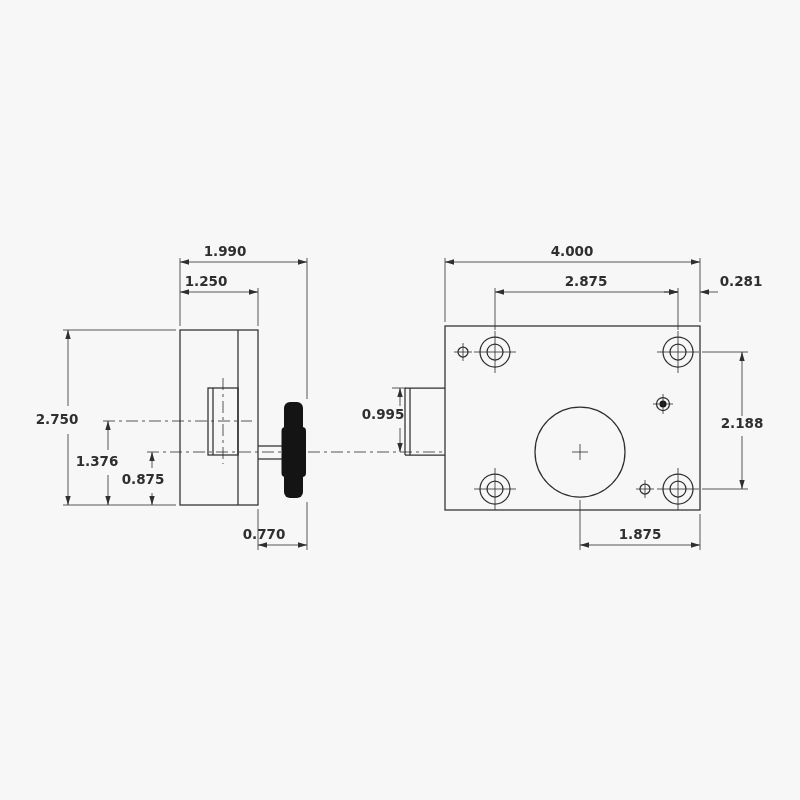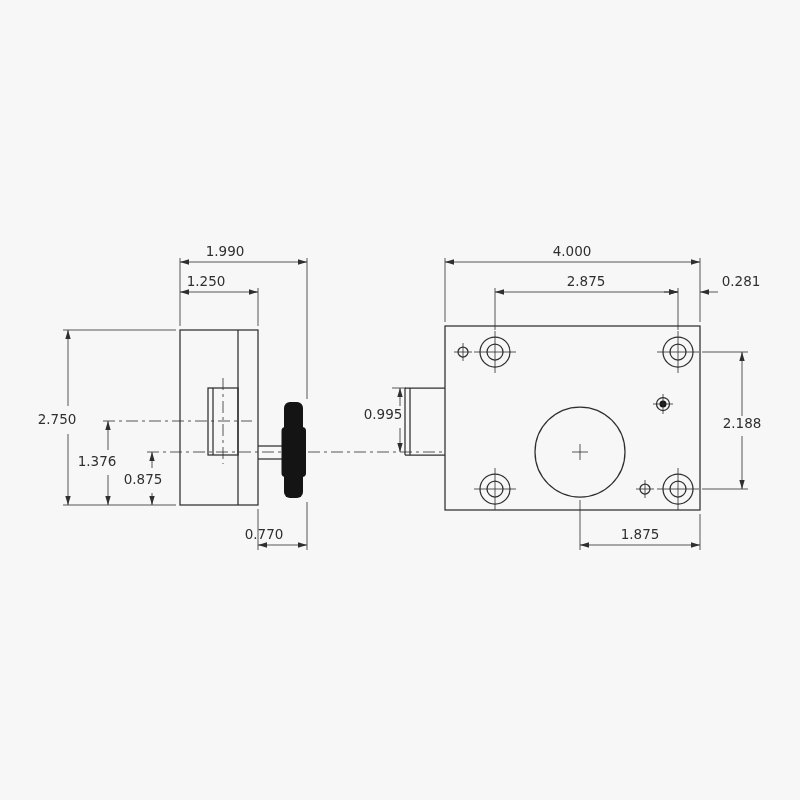--- a/index.html
+++ b/index.html
@@ -7,20 +7,21 @@
     padding: 0;
     width: 800px;
     height: 800px;
     background: #f7f7f7;
     font-family: "DejaVu Sans", sans-serif;
   }
   .canvas {
     width: 800px;
     height: 800px;
     position: relative;
+    font-weight: bold;
   }
   svg { display: block; }
   svg text {
     font-family: "DejaVu Sans", sans-serif;
     font-size: 13.5px;
     fill: #2f2f2f;
   }
   .part   { stroke: #2f2f2f; stroke-width: 1.25; fill: none; }
   .thin   { stroke: #2f2f2f; stroke-width: 0.8;  fill: none; }
   .ext    { stroke: #2f2f2f; stroke-width: 0.8;  fill: none; }

